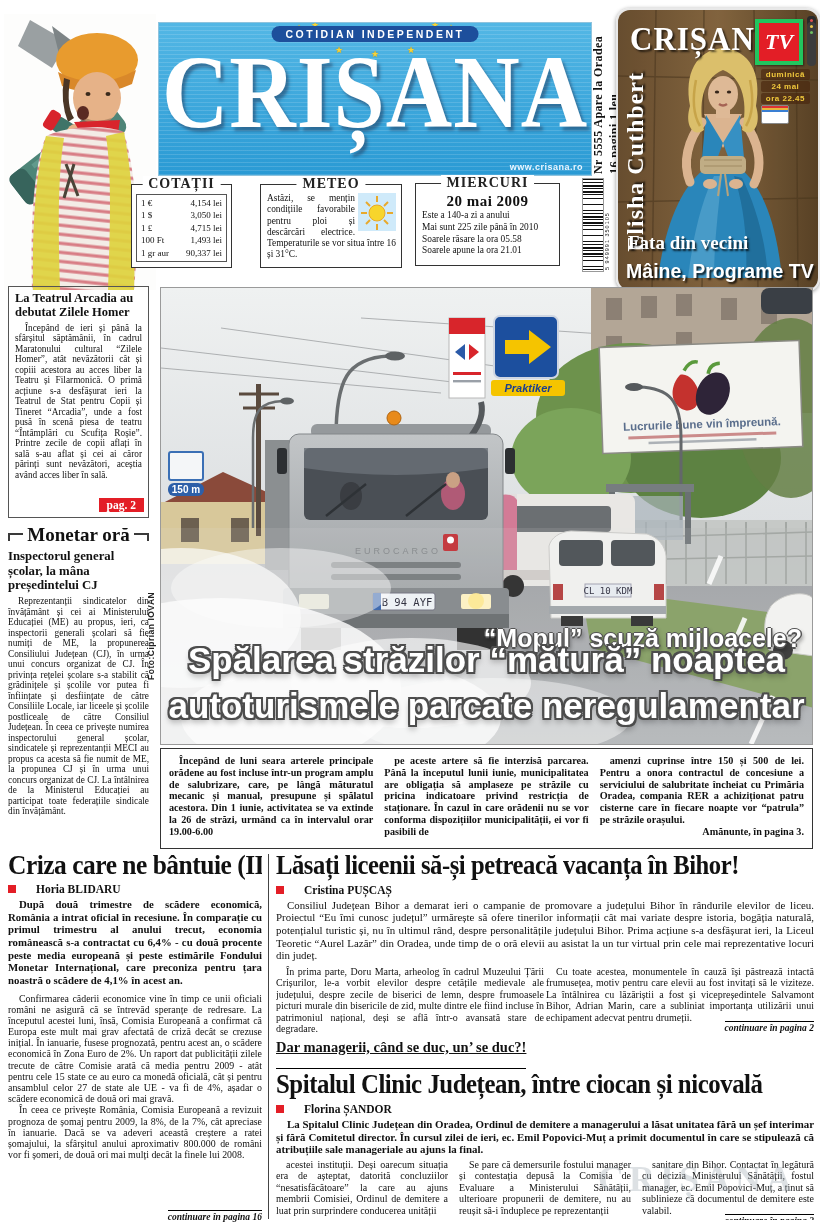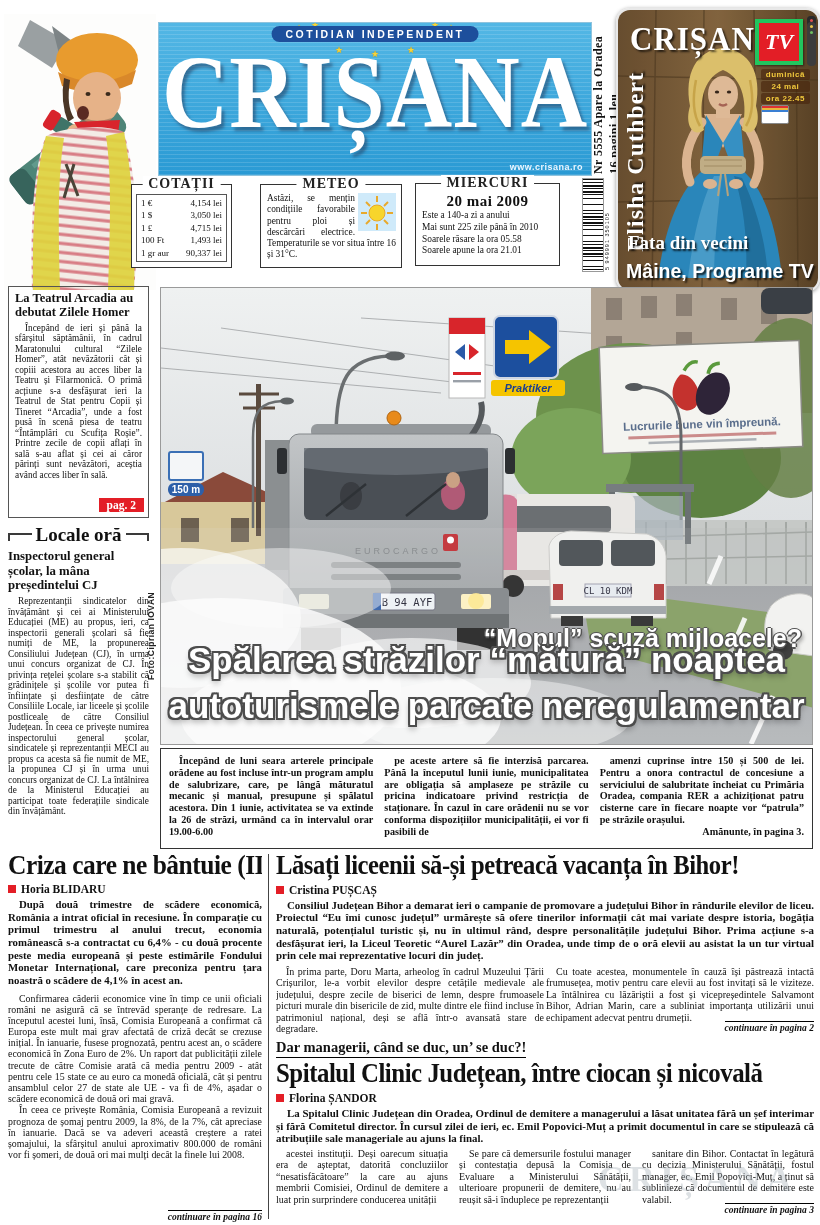--- a/index.html
+++ b/index.html
@@ -97,37 +97,37 @@
                  font-family:"Liberation Sans","DejaVu Sans",sans-serif;text-align:center;border-radius:6px;padding:1px 0;}
 
   
   .lead-strip{left:160px;top:748px;width:653px;height:101px;border:1.3px solid #333;box-sizing:border-box;
               display:flex;gap:11px;padding:6px 8px;overflow:hidden;}
   .lead-strip .col{flex:1;font-weight:bold;font-size:10.2px;line-height:1.16;text-align:justify;text-indent:10px;}
   .lead-note{display:block;text-align:right;text-indent:0;}
 
   
   .divider-v{left:268px;top:854px;width:1px;height:365px;background:#444;}
-  .byline{display:flex;align-items:center;gap:5px;font-weight:bold;font-size:11.5px;margin:3px 0;}
+  .byline{display:flex;align-items:center;gap:20px;font-weight:bold;font-size:11.5px;margin:3px 0;}
   .redsq{width:8px;height:8px;background:#e31e26;display:inline-block;}
   .cont{text-align:right;font-size:9.5px;}
   .cont span{font-style:italic;font-weight:bold;border-top:1px solid #000;padding-top:1px;}
   .criza{left:8px;top:851px;width:254px;height:372px;overflow:hidden;}
   .t-criza{font-weight:bold;font-size:26.5px;letter-spacing:-.5px;transform:scaleX(.96);transform-origin:left;white-space:nowrap;line-height:1.1;}
   .criza .lead-p{font-weight:bold;font-size:10.8px;line-height:1.17;text-align:justify;text-indent:11px;margin-top:2px;}
   .criza .body-p{font-size:9.9px;line-height:1.13;text-align:justify;text-indent:11px;margin-top:6px;}
   .criza .body-p2{font-size:9.9px;line-height:1.13;text-align:justify;text-indent:11px;}
   .criza .cont{position:absolute;right:0;bottom:1px;background:#fff;padding-left:6px;}
   .liceeni{left:276px;top:850px;width:538px;height:186px;overflow:hidden;}
   .t-liceeni{font-weight:bold;font-size:28px;letter-spacing:-.5px;transform:scaleX(.88);transform-origin:left;white-space:nowrap;line-height:1.1;}
-  .liceeni .lead-p{font-weight:bold;font-size:10.9px;line-height:1.16;text-align:justify;text-indent:11px;}
+  .liceeni .lead-p{font-weight:normal;font-size:10.9px;line-height:1.16;text-align:justify;text-indent:11px;}
   .twocol{display:flex;gap:2px;margin-top:4px;}
   .twocol .col{flex:1;font-size:10px;line-height:1.14;text-align:justify;text-indent:10px;}
   .spital{left:276px;top:1038px;width:538px;height:182px;overflow:hidden;}
-  .t-kicker{font-weight:bold;font-size:14.5px;display:inline-block;border-bottom:1.6px solid #000;padding-bottom:1px;}
+  .t-kicker{font-weight:bold;font-size:14.5px;display:inline-block;border-bottom:1.6px solid #000;padding-bottom:12px;text-decoration:underline;}
   .t-spital{font-weight:bold;font-size:27px;letter-spacing:-.5px;transform:scaleX(.92);transform-origin:left;white-space:nowrap;line-height:1.15;}
   .spital .lead-p{font-weight:bold;font-size:10.9px;line-height:1.16;text-align:justify;text-indent:11px;}
   .threecol{display:flex;gap:11px;margin-top:3px;}
   .threecol .col{flex:1;font-size:10px;line-height:1.14;text-align:justify;text-indent:10px;}
   .watermark{left:598px;top:1158px;font-size:36px;font-weight:bold;letter-spacing:5px;color:rgba(165,175,185,.38);}
 </style>
 </head>
 <body>
 
 <div id="page">
@@ -317,21 +317,21 @@
 
   <div class="abs arcadia">
     <div class="sb-title">La Teatrul Arcadia  au debutat Zilele Homer</div>
     <div class="sb-body jus">Începând de ieri și până la sfârșitul săptămânii, în cadrul Maratonului cultural “Zilele Homer”, atât nevăzătorii cât și copiii acestora au acces liber la Teatru și Filarmonică. O primă acțiune s-a desfășurat ieri la Teatrul de Stat pentru Copii și Tineret “Arcadia”, unde a fost pusă în scenă piesa de teatru “Întâmplări cu Scufița Roșie”. Printre zecile de copii aflați în sală s-au aflat și cei ai căror părinți sunt nevăzători, aceștia având acces liber în sală.</div>
     <div class="pagbadge">pag. 2</div>
   </div>
 
   <div class="abs ultima">
     <div class="uhead">
       <div class="uh-line l"></div>
-      <div class="uh-t">Locale oră</div>
+      <div class="uh-t">Monetar oră</div>
       <div class="uh-line r"></div>
     </div>
     <div class="sb-title" style="font-size:12.8px">Inspectorul general școlar, la mâna președintelui CJ</div>
     <div class="sb-body jus">Reprezentanții sindicatelor din învățământ și cei ai Ministerului Educației (ME) au propus, ieri, ca inspectorii generali școlari să fie numiți de ME, la propunerea Consiliului Județean (CJ), în urma unui concurs organizat de CJ. În privința rețelei școlare s-a stabilit că grădinițele și școlile vor putea fi înființate și desființate de către Consiliile Locale, iar liceele și școlile postliceale de către Consiliul Județean. În ceea ce privește numirea inspectorului general școlar, sindicatele și reprezentanții MECI au propus ca acesta să fie numit de ME, la propunea CJ și în urma unui concurs organizat de CJ. La întâlnirea de la Ministerul Educației au participat toate federațiile sindicale din învățământ.</div>
   </div>
 
   <div class="abs vtext photo-credit">Foto:Ciprian IOVAN</div>
 
   <div class="abs photo">
     <svg width="653" height="458" viewBox="0 0 653 458">

